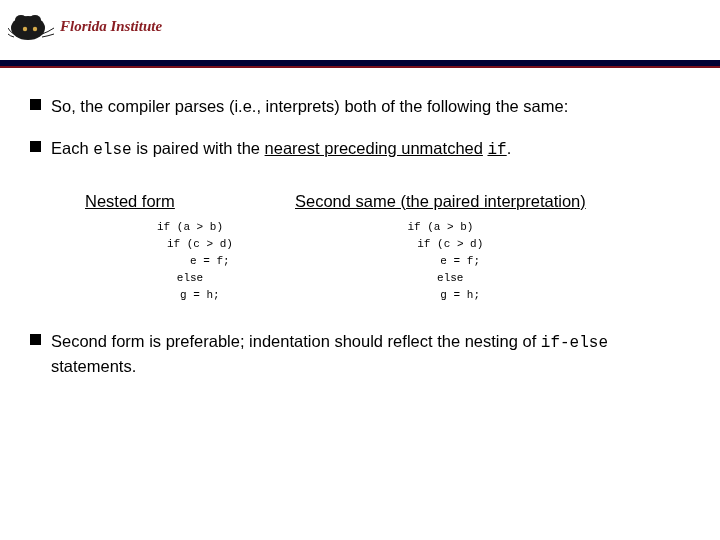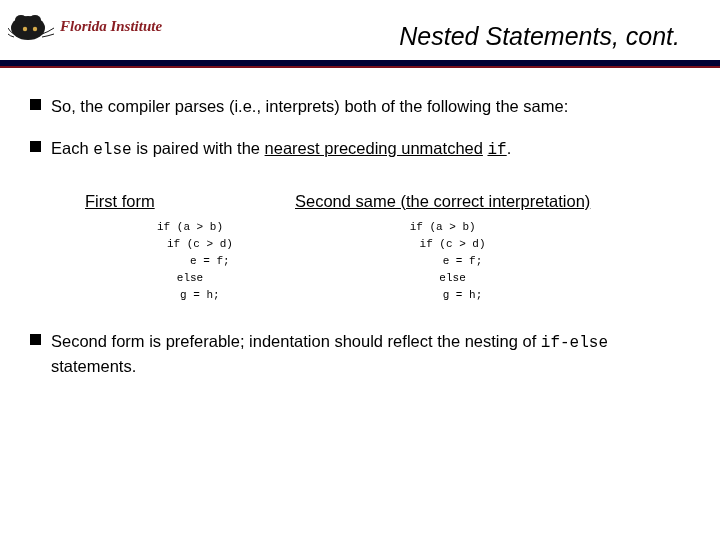--- a/index.html
+++ b/index.html
@@ -149,21 +149,20 @@
         <ellipse cx="27" cy="23" rx="2.2" ry="2.2" fill="#d4a94a"></ellipse>
         <path d="M6 28 Q2 26 0 22" stroke="#1a1a1a" stroke-width="1" fill="none"></path>
         <path d="M6 31 Q2 30 0 28" stroke="#1a1a1a" stroke-width="1" fill="none"></path>
         <path d="M34 28 Q40 26 46 22" stroke="#1a1a1a" stroke-width="1" fill="none"></path>
         <path d="M34 31 Q40 30 46 28" stroke="#1a1a1a" stroke-width="1" fill="none"></path>
       </svg>
       <div class="fit-text">
         <div class="fit-line1">Florida Institute</div>
       </div>
     </div>
-    <div class="title">Nested Statements, cont.</div>
   </div>
 
   <div class="rule-dark"></div>
   <div class="rule-red"></div>
 
   <div class="content">
 
     <div class="bullet-row tight">
       <div class="sq"></div>
       <div class="bullet-text">So, the compiler parses (i.e., interprets) both of the following the same:</div>
@@ -171,29 +170,29 @@
 
     <div class="bullet-row">
       <div class="sq"></div>
       <div class="bullet-text">
         <span>Each </span><span class="mono">else</span><span> is paired with the </span><span class="und">nearest preceding unmatched</span><span> </span><span class="mono und">if</span><span>.</span>
       </div>
     </div>
 
     <div class="forms">
       <div class="form-col first">
-        <div class="form-head">First form</div>
+        <div class="form-head">Nested form</div>
         <div class="code"><span>if (a &gt; b)</span>
 <span>   if (c &gt; d)</span>
 <span>      e = f;</span>
 <span>else</span>
 <span>   g = h;</span></div>
       </div>
       <div class="form-col">
-        <div class="form-head"><span class="und">Second same</span><span class="form-note"> (the correct interpretation)</span></div>
+        <div class="form-head"><span class="und">Second same</span><span class="form-note"> (the paired interpretation)</span></div>
         <div class="code"><span>if (a &gt; b)</span>
 <span>   if (c &gt; d)</span>
 <span>      e = f;</span>
 <span>   else</span>
 <span>      g = h;</span></div>
       </div>
     </div>
 
     <div class="bullet-row">
       <div class="sq"></div>

